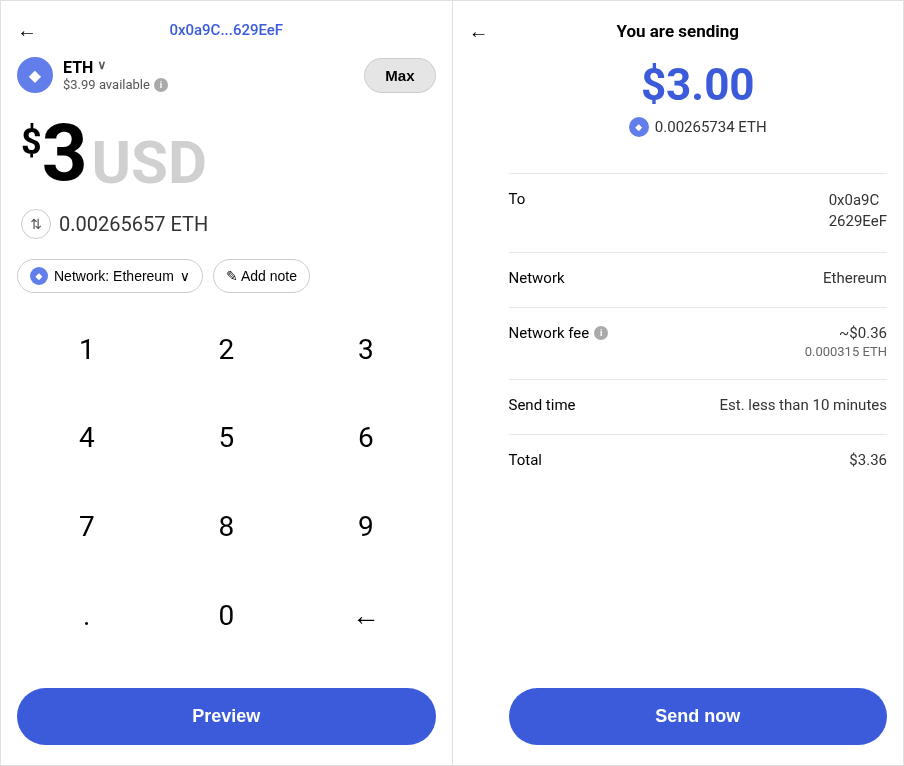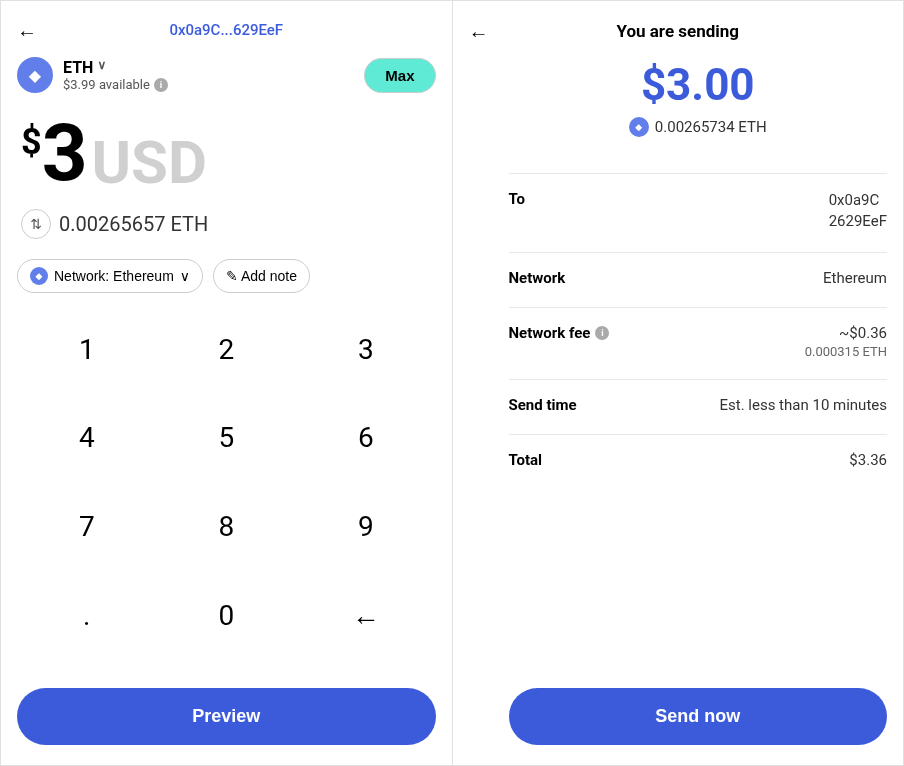--- a/index.html
+++ b/index.html
@@ -114,21 +114,21 @@
       align-items: center;
       justify-content: center;
       font-weight: 700;
     }
     .max-btn {
       border: 1.5px solid #ccc;
       border-radius: 20px;
       padding: 8px 20px;
       font-size: 15px;
       font-weight: 600;
-      background: #5eead4;
+      background: #e5e5e5;
       cursor: pointer;
       color: #000;
     }
     
     .amount-display {
       display: flex;
       align-items: flex-end;
       margin-bottom: 16px;
       padding: 0 4px;
     }
@@ -286,21 +286,21 @@
     }
     
     .detail-row {
       display: flex;
       justify-content: space-between;
       align-items: flex-start;
       margin-bottom: 20px;
     }
     .detail-label {
       font-size: 15px;
-      font-weight: 700;
+      font-weight: 400;
       color: #000;
     }
     .detail-value {
       font-size: 15px;
       color: #333;
       text-align: right;
     }
     .detail-value-sub {
       font-size: 13px;
       color: #666;

